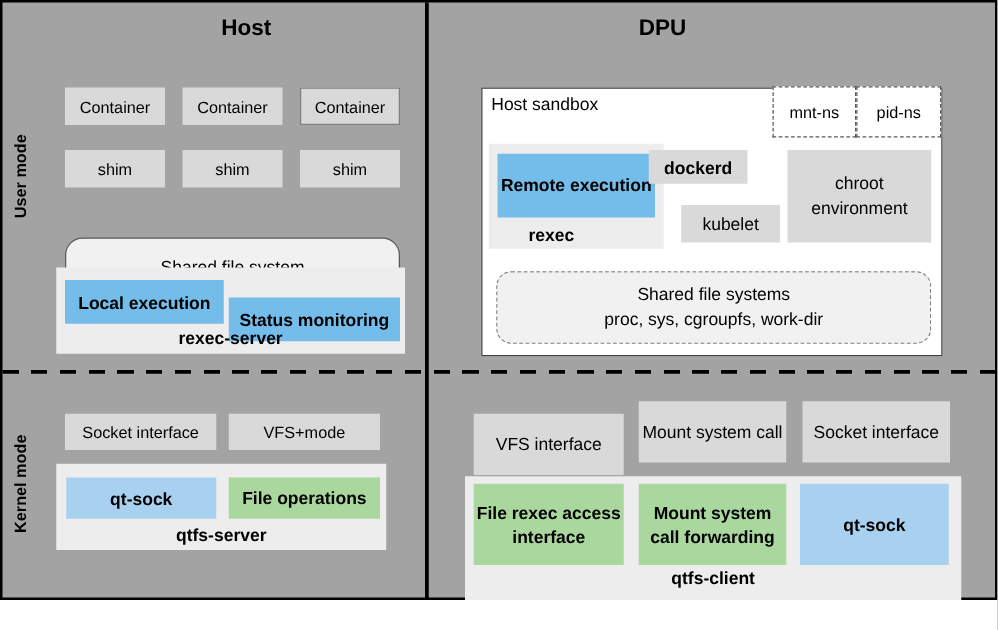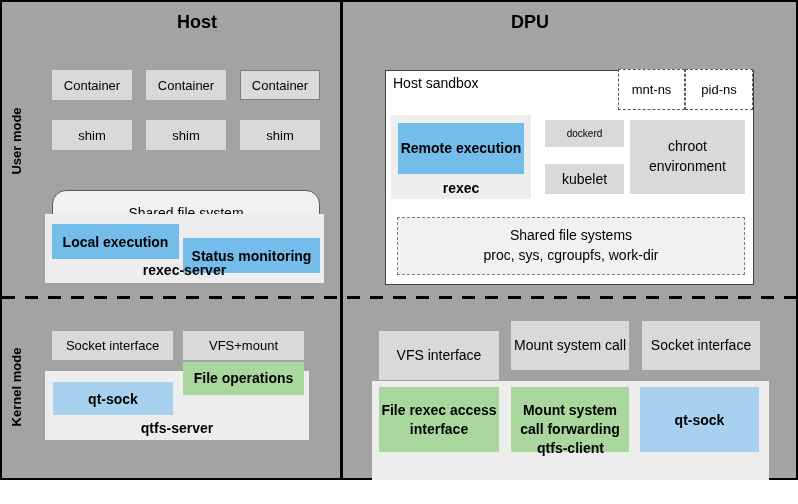--- a/index.html
+++ b/index.html
@@ -22,21 +22,21 @@
   .bluebox{background:var(--blue-strong);font-weight:700;font-size:14px;}
   .lbluebox{background:var(--blue-light);font-weight:700;font-size:14px;}
   .greenbox{background:var(--green);font-weight:700;font-size:14px;line-height:1.35;}
   .plabel{font-weight:700;font-size:14px;text-align:center;}
   .rounded{
     background:var(--light-fill);border:1px solid #595959;border-radius:14px;font-size:14px;margin-top:36px;
   }
   .dashedbox{background:#fff;border:1px dashed #595959;font-size:13px;}
   .dashedround{
     background:var(--light-fill);border:1px dashed var(--border-dashed);
-    border-radius:0;font-size:14px;line-height:1.4;flex-direction:column;
+    border-radius:12px;font-size:14px;line-height:1.4;flex-direction:column;
   }
   .vline{background:#000;}
   .hdash{
     background:repeating-linear-gradient(90deg,#000 0 13px,transparent 13px 23px);
   }
   .sandbox{background:#fff;border:1px solid var(--border-dark);}
   .sandbox-label{font-weight:400;font-size:14px;}
   .twoline{line-height:1.4;}
 </style>
 </head>
@@ -62,49 +62,49 @@
   <div class="abs gbox center" style="left:238px;top:118px;width:80px;height:30px;">shim</div>
 
   <div class="abs rounded center" style="left:50px;top:152px;width:268px;height:45px;">Shared file system</div>
 
   <div class="abs panel" style="left:43px;top:212px;width:279px;height:69px;"></div>
   <div class="abs bluebox center" style="left:50px;top:222px;width:127px;height:35px;">Local execution</div>
   <div class="abs bluebox center" style="left:181px;top:236px;width:137px;height:35px;">Status monitoring</div>
   <div class="abs plabel" style="left:43px;top:260px;width:279px;">rexec-server</div>
 
   <div class="abs gbox center" style="left:50px;top:329px;width:121px;height:29px;">Socket interface</div>
-  <div class="abs gbox center" style="left:181px;top:329px;width:121px;height:29px;">VFS+mount</div>
+  <div class="abs gbox center" style="left:181px;top:329px;width:121px;height:29px;">VFS+mode</div>
 
   <div class="abs panel" style="left:43px;top:369px;width:264px;height:69px;"></div>
   <div class="abs lbluebox center" style="left:51px;top:380px;width:120px;height:33px;">qt-sock</div>
-  <div class="abs greenbox center" style="left:181px;top:360px;width:121px;height:33px;">File operations</div>
+  <div class="abs greenbox center" style="left:181px;top:380px;width:121px;height:33px;">File operations</div>
   <div class="abs plabel" style="left:43px;top:418px;width:264px;">qtfs-server</div>
 
   <div class="abs sandbox" style="left:383px;top:68px;width:369px;height:215px;"></div>
   <div class="abs sandbox-label" style="left:391px;top:73px;">Host sandbox</div>
 
   <div class="abs dashedbox center" style="left:616px;top:67px;width:67px;height:41px;">mnt-ns</div>
   <div class="abs dashedbox center" style="left:683px;top:67px;width:68px;height:41px;">pid-ns</div>
 
   <div class="abs panel" style="left:389px;top:113px;width:140px;height:84px;"></div>
   <div class="abs bluebox center twoline" style="left:396px;top:121px;width:126px;height:51px;">Remote execution</div>
-  <div class="abs plabel" style="left:389px;top:178px;width:140px;">rexec</div>
+  <div class="abs plabel" style="left:369px;top:178px;width:140px;">rexec</div>
 
-  <div class="abs gbox center" style="left:543px;top:118px;width:79px;height:27px;font-size:10px;">dockerd</div>
+  <div class="abs gbox center" style="left:517px;top:118px;width:79px;height:27px;font-size:14px;font-weight:bold;">dockerd</div>
   <div class="abs gbox center" style="left:543px;top:162px;width:79px;height:30px;font-size:14px;">kubelet</div>
   <div class="abs gbox center twoline" style="left:628px;top:118px;width:115px;height:74px;font-size:14px;">chroot environment</div>
 
   <div class="abs dashedround center" style="left:395px;top:215px;width:348px;height:58px;">
     <div>Shared file systems</div>
     <div>proc, sys, cgroupfs, work-dir</div>
   </div>
 
   <div class="abs gbox center twoline" style="left:377px;top:329px;width:120px;height:49px;font-size:14px;text-align:right;">VFS interface</div>
   <div class="abs gbox center twoline" style="left:509px;top:319px;width:118px;height:49px;font-size:14px;">Mount system call</div>
   <div class="abs gbox center twoline" style="left:640px;top:319px;width:118px;height:49px;font-size:14px;">Socket interface</div>
 
   <div class="abs panel" style="left:370px;top:379px;width:397px;height:100px;"></div>
   <div class="abs greenbox center" style="left:377px;top:385px;width:120px;height:65px;">File rexec access interface</div>
   <div class="abs greenbox center" style="left:509px;top:385px;width:118px;height:65px;">Mount system call forwarding</div>
   <div class="abs lbluebox center" style="left:638px;top:385px;width:119px;height:65px;">qt-sock</div>
-  <div class="abs plabel" style="left:370px;top:438px;width:397px;">qtfs-client</div>
+  <div class="abs plabel" style="left:370px;top:452px;width:397px;">qtfs-client</div>
 
 </div>
 
 </body></html>

